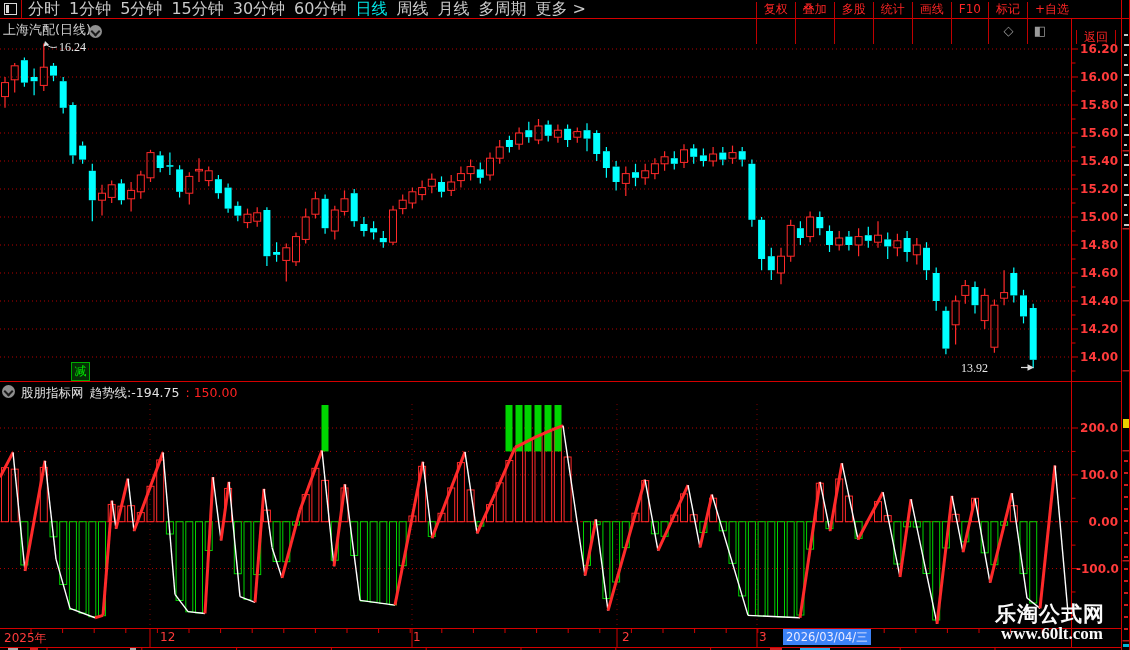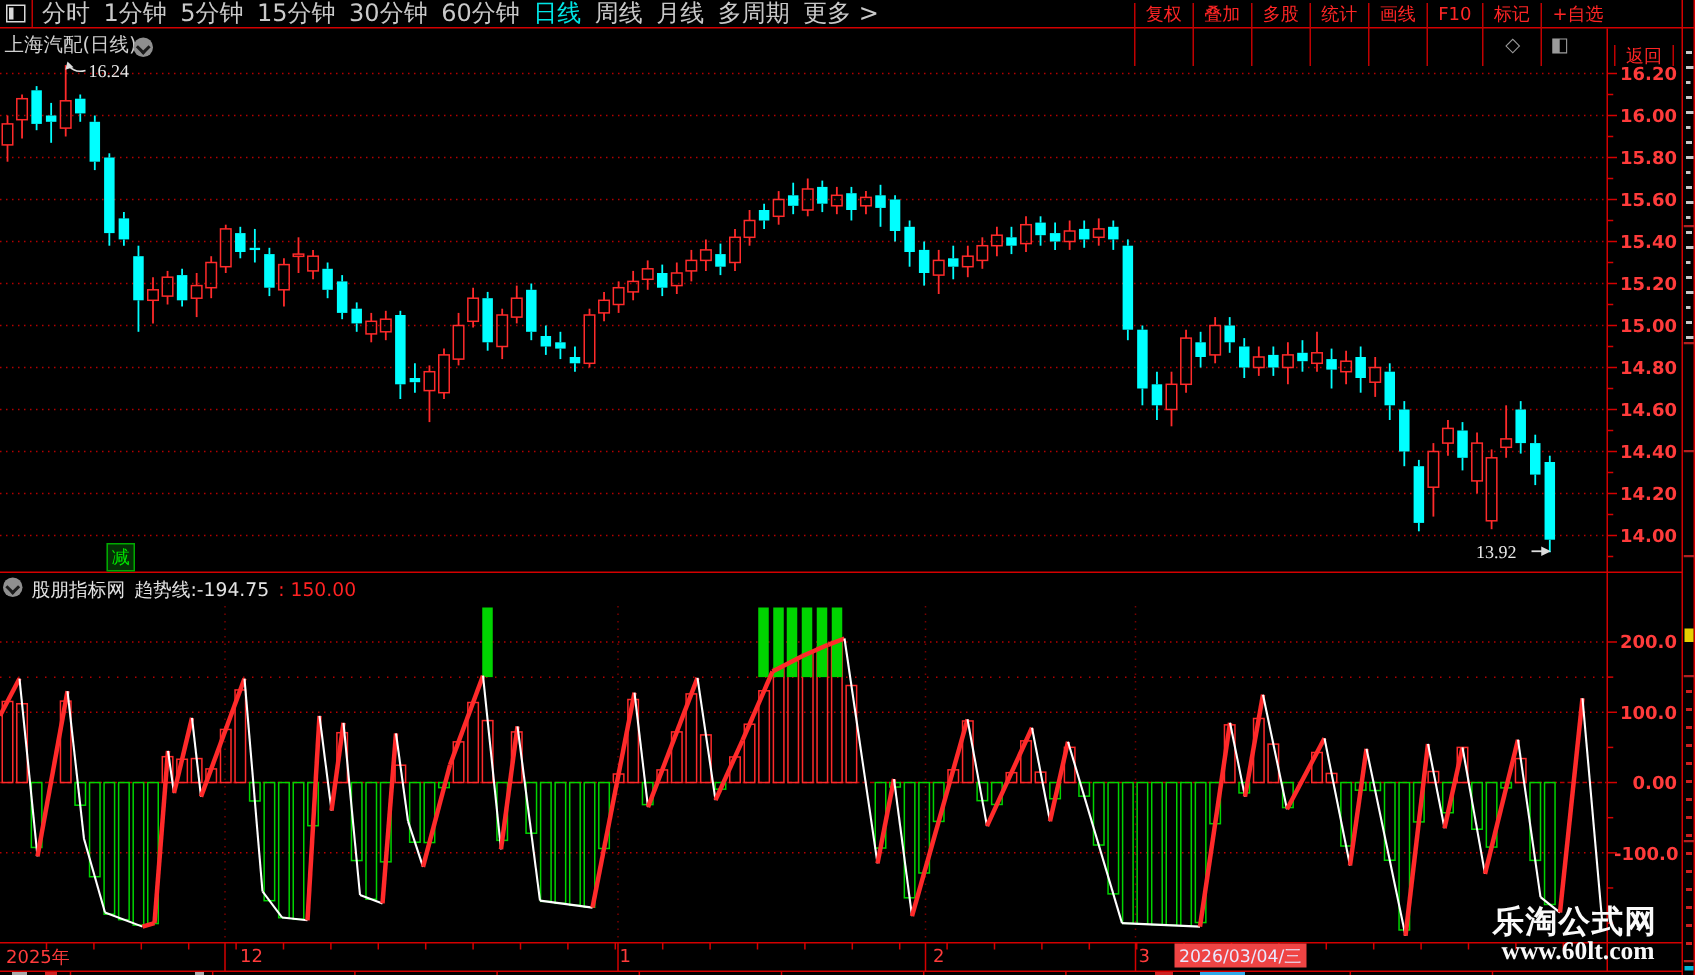--- a/index.html
+++ b/index.html
@@ -32,21 +32,21 @@
   #badge{left:71px;top:362px;width:17px;height:17px;border:1px solid #00aa00;background:#052e05;
          color:#00e600;font-size:12px;text-align:center;line-height:16px;}
   
   #ind-header{left:2px;top:385px;display:flex;align-items:flex-start;gap:6px;font-size:12.5px;}
   #ind-header .t1,#ind-header .t2{color:#e2e2e2;}
   #ind-header .t3{color:#ff2222;}
   
   .axlab{position:absolute;width:42px;text-align:right;color:#ff3b3b;font-size:12px;z-index:2;font-weight:bold;}
   
   .datelab{position:absolute;top:630px;color:#ff3b3b;font-size:12px;z-index:2;white-space:nowrap;text-align:center;}
-  #datebox{position:absolute;left:783px;top:629px;height:16px;background:#ef4444;color:#e8e8ff;
+  #datebox{position:absolute;left:783px;top:629px;height:16px;background:#3b82f6;color:#e8e8ff;
            font-size:11.5px;line-height:16px;padding:0 3px;z-index:2;white-space:nowrap;text-align:right;}
   
   #wm1{left:995px;top:600px;font-size:21px;font-weight:bold;color:#fafafa;letter-spacing:1px;z-index:4;}
   #wm2{left:1001px;top:624px;font-family:"Liberation Serif",serif;font-weight:bold;font-size:17px;
        color:#fafafa;z-index:4;}
 </style>
 </head>
 <body>
 
 <div id="screen">
@@ -740,21 +740,21 @@
         <span class="it">+自选</span>
         <span class="it">返回</span>
       </div>
   </div>
 
   <div class="abs" id="chart-title">上海汽配(日线)</div>
   <span class="abs circ" id="title-chev"><i></i></span>
   <div class="abs" id="corner-icons">◇ ◧</div>
 
   <div class="annot" id="hi-annot" style="left:59px;top:40px;">16.24</div>
-  <div class="annot" id="lo-annot" style="left:984px;top:361px;">13.92</div>
+  <div class="annot" id="lo-annot" style="left:961px;top:361px;">13.92</div>
   <div class="abs" id="badge">减</div>
 
   <div class="abs" id="ind-header">
     <span class="circ">
         <i></i>
       </span>
     <span class="t1">股朋指标网</span>
     <span class="t2">趋势线:-194.75</span>
     <span class="t3">: 150.00</span>
   </div>

